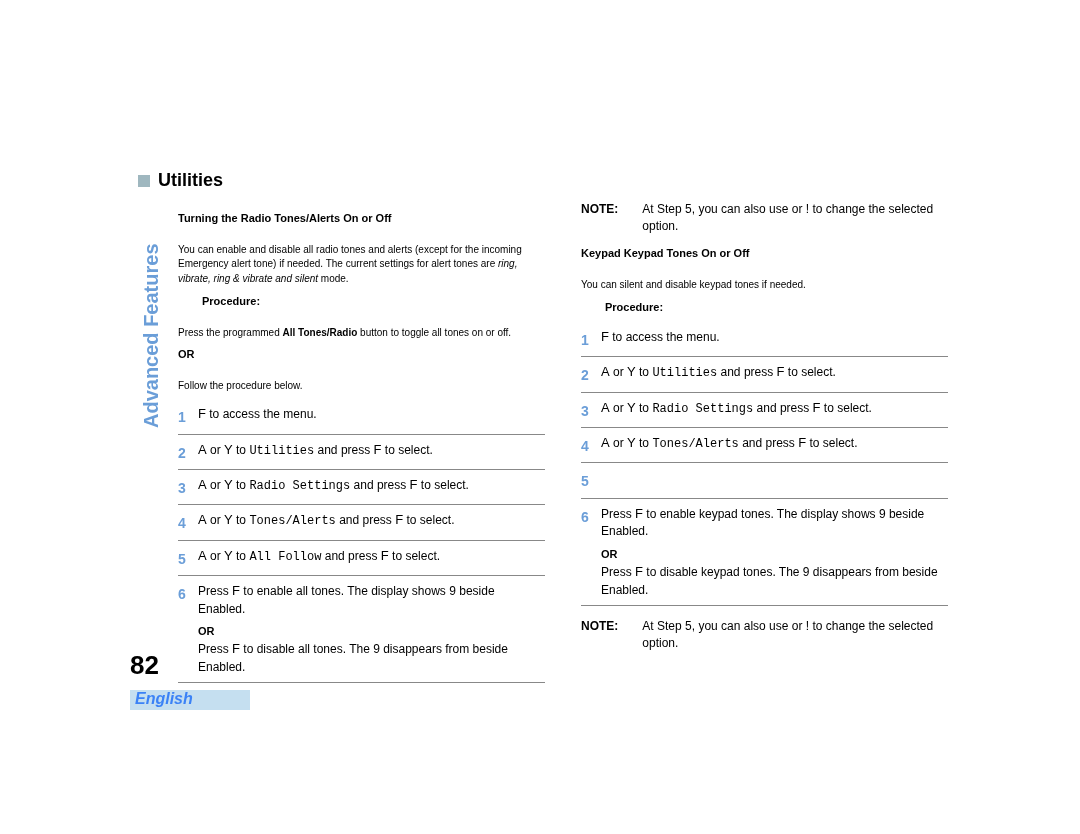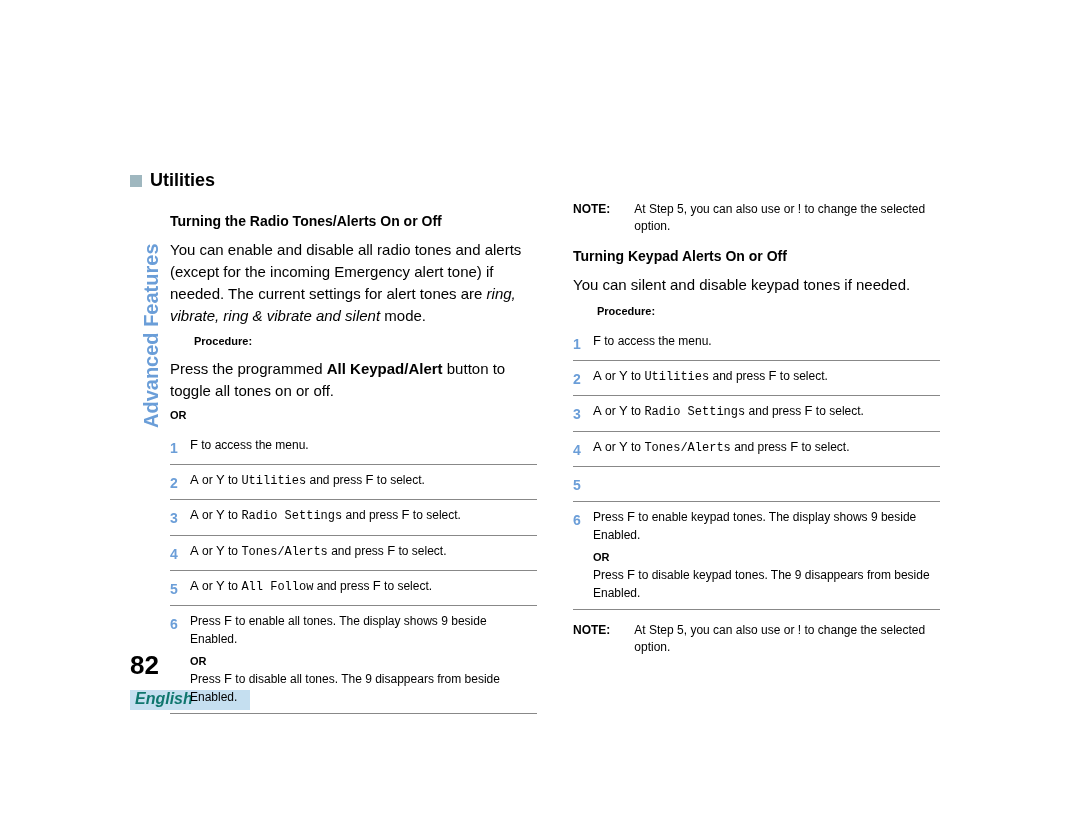--- a/index.html
+++ b/index.html
@@ -6,21 +6,21 @@
     margin: 0;
     padding: 0;
     background: #fff;
     font-family: Arial, Helvetica, sans-serif;
     width: 1080px;
     height: 834px;
     overflow: hidden;
   }
   .page {
     position: absolute;
-    left: 130px;
+    left: 138px;
     top: 170px;
     width: 810px;
     height: 520px;
     color: #000;
   }
   .side-tab {
     position: absolute;
     left: 140px;
     top: 428px;
     transform: rotate(-90deg);
@@ -47,21 +47,21 @@
     height: 20px;
     background: #c5dff0;
   }
   .lang-label {
     position: absolute;
     left: 135px;
     top: 690px;
     font-size: 16px;
     font-weight: bold;
     font-style: italic;
-    color: #0f766e;
+    color: #3b82f6;
   }
   .heading {
     font-weight: bold;
     font-size: 18px;
     margin-bottom: 10px;
     display: flex;
     align-items: center;
     gap: 8px;
   }
   .heading .sq {
@@ -76,32 +76,32 @@
     margin-left: 40px;
     margin-top: 8px;
   }
   .col {
     width: 370px;
     font-size: 12px;
     line-height: 1.45;
   }
   .subhead {
     font-weight: bold;
-    font-size: 14px;
+    font-size: 11px;
     margin: 10px 0 4px 0;
   }
   .proclabel {
     font-weight: bold;
     font-size: 11px;
     margin: 8px 0 4px 0;
     padding-left: 24px;
   }
   .body-p {
-    margin: 8px 0 6px 0;
-    font-size: 15px;
+    margin: 16px 0 6px 0;
+    font-size: 10px;
   }
   .body-p em { font-style: italic; }
   .orlabel {
     font-weight: bold;
     font-size: 11px;
     margin-top: 6px;
   }
   .steps {
     margin-top: 6px;
   }
@@ -168,23 +168,24 @@
     <div class="col">
       <div class="subhead">Turning the Radio Tones/Alerts On or Off</div>
 
       <p class="body-p">
         <span>You can enable and disable all radio tones and alerts (except for the incoming Emergency alert tone) if needed. The current settings for alert tones are </span><em>ring, vibrate, ring &amp; vibrate and silent</em><span> mode.</span>
       </p>
 
       <div class="proclabel">Procedure:</div>
 
       <p class="body-p">
-        <span>Press the programmed </span><b>All Keypad/Alert</b><span> button to toggle all tones on or off.</span>
+        <span>Press the programmed </span><b>All Tones/Radio</b><span> button to toggle all tones on or off.</span>
       </p>
       <div class="orlabel">OR</div>
+      <p class="body-p">Follow the procedure below.</p>
 
       <div class="steps">
 
         <div class="step">
           <div class="step-num">1</div>
           <div class="step-body">
             <span class="key">F</span><span> to access the menu.</span>
           </div>
         </div>
 
@@ -228,21 +229,21 @@
       </div>
     </div>
 
     <div class="col">
 
       <div class="note">
         <span class="lbl">NOTE:</span>
         <span>At Step 5, you can also use      or   ! to change the selected option.</span>
       </div>
 
-      <div class="subhead">Turning Keypad Alerts On or Off</div>
+      <div class="subhead">Keypad Keypad Tones On or Off</div>
       <p class="body-p">You can silent and disable keypad tones if needed.</p>
       <div class="proclabel">Procedure:</div>
 
       <div class="steps">
 
         <div class="step">
           <div class="step-num">1</div>
           <div class="step-body">
             <span class="key">F</span><span> to access the menu.</span>
           </div>

